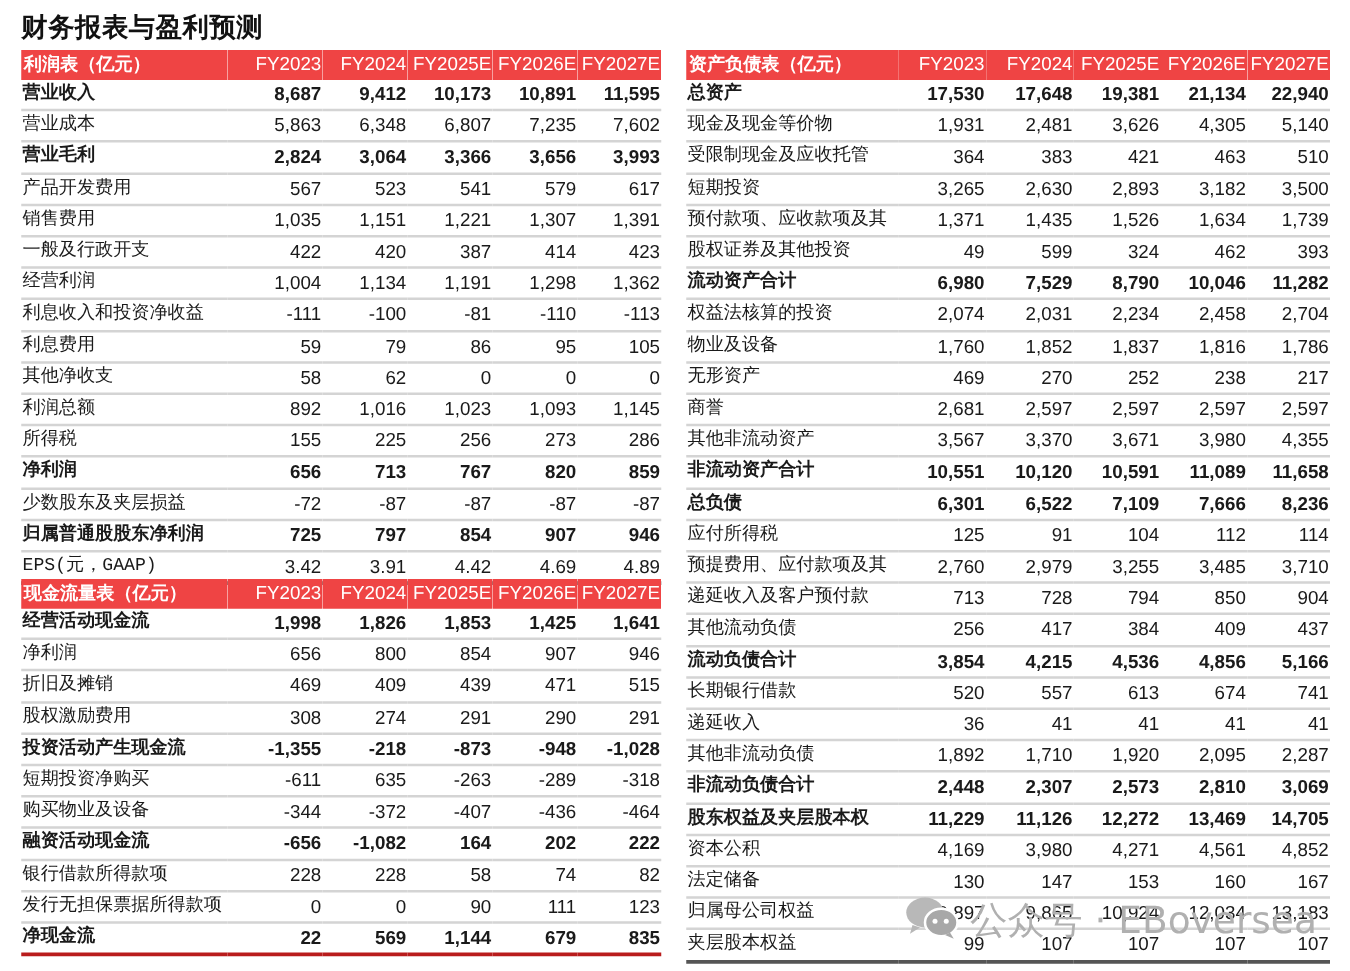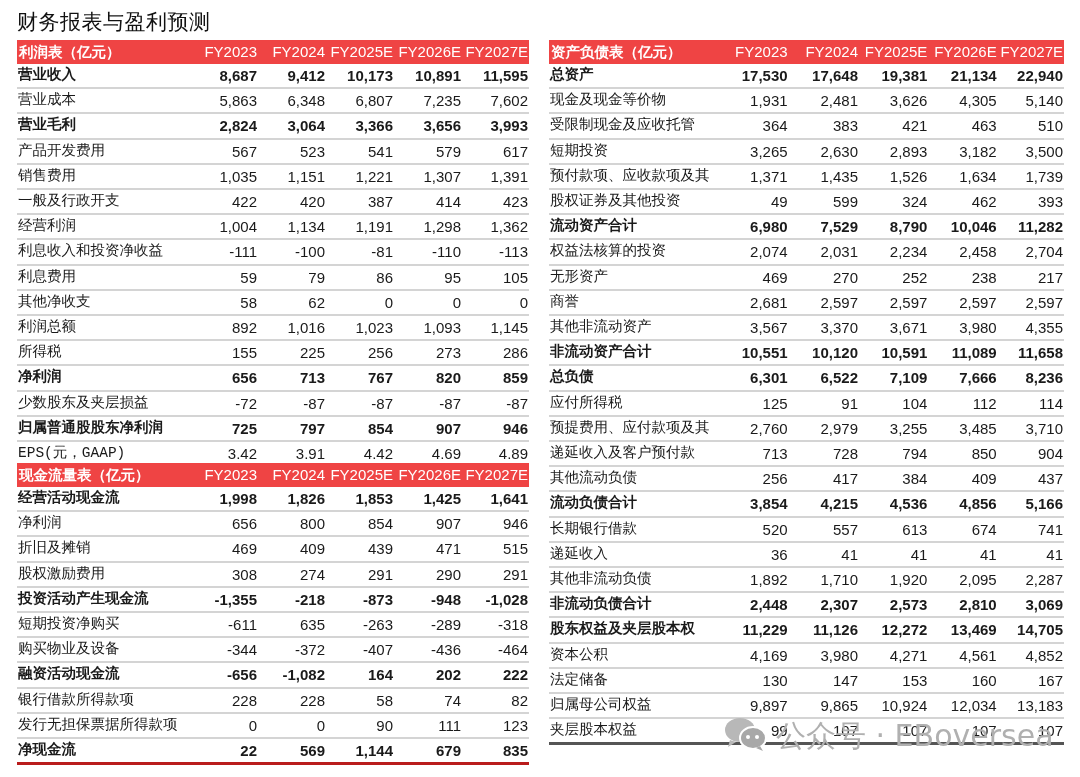--- a/index.html
+++ b/index.html
@@ -1,18 +1,18 @@
 <!DOCTYPE html>
 <html><head>
 <meta charset="utf-8">
 <style>
   html, body { margin:0; padding:0; background:#ffffff; }
   body { width:1080px; height:777px; position:relative; overflow:hidden;
          font-family:"Liberation Sans","DejaVu Sans",sans-serif; color:#1a1a1a; }
-  .page-title { position:absolute; left:17px; top:8px; font-size:21px; font-weight:normal;
+  .page-title { position:absolute; left:17px; top:8px; font-size:21px; font-weight:bold;
                 letter-spacing:0.5px; color:#111; font-family:"DejaVu Sans",sans-serif; }
   .tbl { position:absolute; border-collapse:collapse; table-layout:fixed; }
   .tbl th, .tbl td { padding:0 0 0 0; height:23.2px; line-height:23.2px; white-space:nowrap; overflow:hidden; }
   .tbl thead th { background:#ef4444; color:#ffffff; font-weight:normal; font-size:15px; height:24px; line-height:24px; }
   .tbl thead th.lbl { text-align:left; padding-left:2px; font-family:"DejaVu Sans",sans-serif; font-weight:bold; font-size:14.5px; }
   .tbl thead th.num { text-align:right; padding-right:1px; }
   .tbl tbody td { font-size:15px; border-bottom:2px solid #d4d4d4; }
   .tbl tbody td.lbl { text-align:left; font-family:Liberation Mono, monospace; font-size:14.5px; padding-left:1px; }
   .tbl tbody td.num { text-align:right; padding-right:1px; }
   .tbl tbody tr.bold td { font-weight:bold; }
@@ -370,20 +370,28 @@
       </tr>
       <tr class="">
         <td class="lbl">权益法核算的投资</td>
         <td class="num">2,074</td>
         <td class="num">2,031</td>
         <td class="num">2,234</td>
         <td class="num">2,458</td>
         <td class="num">2,704</td>
       </tr>
       <tr class="">
+        <td class="lbl">物业及设备</td>
+        <td class="num">1,760</td>
+        <td class="num">1,852</td>
+        <td class="num">1,837</td>
+        <td class="num">1,816</td>
+        <td class="num">1,786</td>
+      </tr>
+      <tr class="">
         <td class="lbl">无形资产</td>
         <td class="num">469</td>
         <td class="num">270</td>
         <td class="num">252</td>
         <td class="num">238</td>
         <td class="num">217</td>
       </tr>
       <tr class="">
         <td class="lbl">商誉</td>
         <td class="num">2,681</td>

